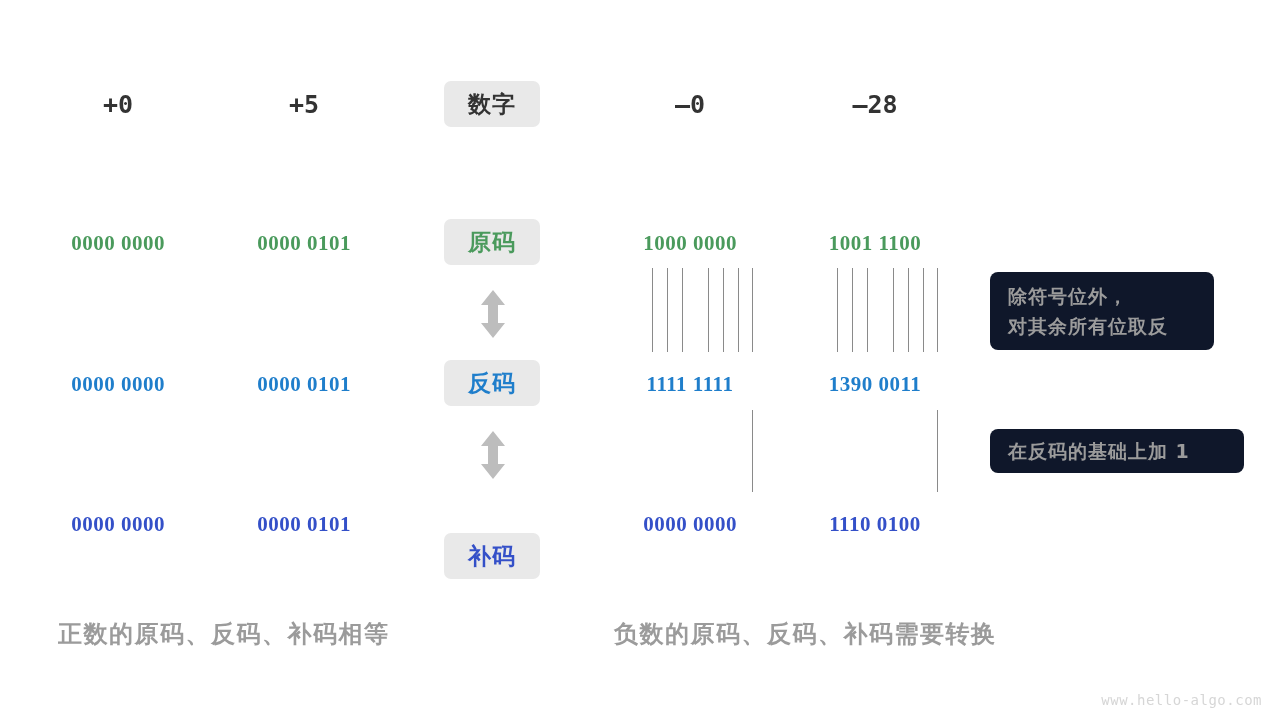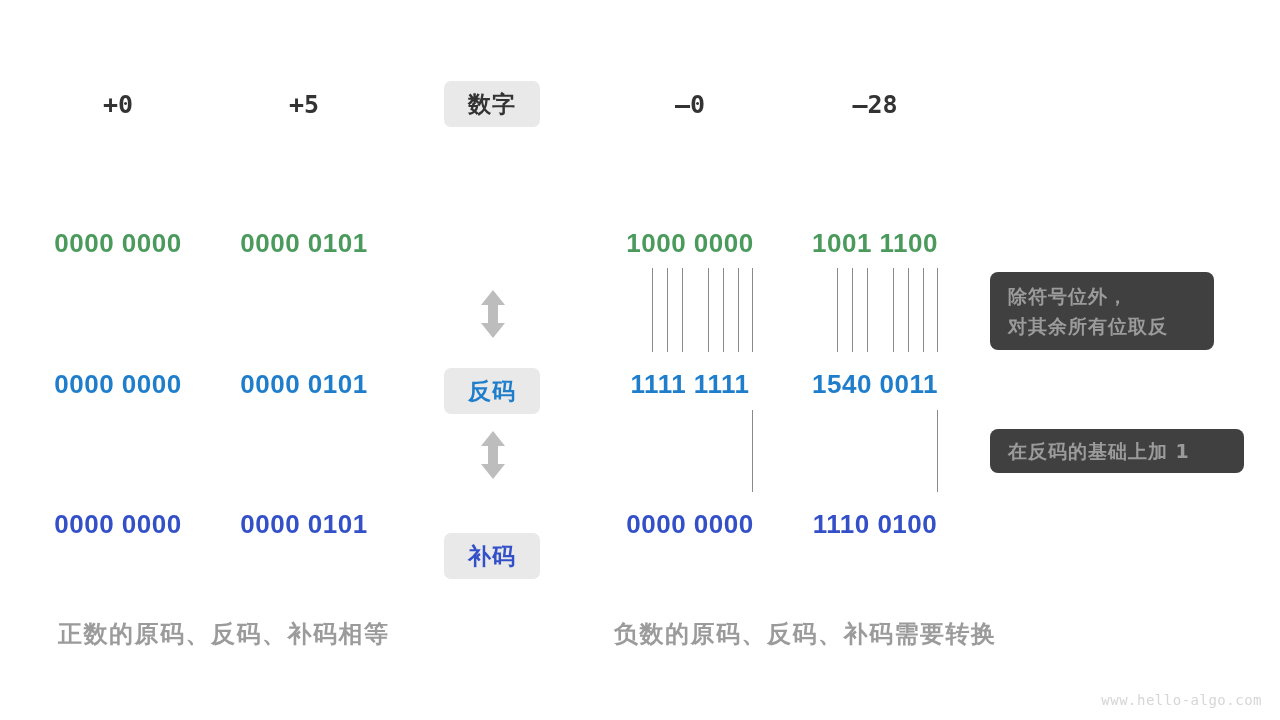--- a/index.html
+++ b/index.html
@@ -48,22 +48,22 @@
     height: 46px;
     left: 444px;
   }
   .pill-dark { color: #333333; }
   .pill-green { color: #4a9a5c; }
   .pill-blue  { color: #1f7ecb; }
   .pill-indigo{ color: #3450c8; }
 
   
   .bin {
-    font-family: Liberation Sans, sans-serif;
-    font-size: 26px;
+    font-family: Liberation Serif, serif;
+    font-size: 21px;
     font-weight: bold;
     letter-spacing: 0.5px;
     width: 200px;
   }
   .bin-green  { color: #4a9a5c; }
   .bin-blue   { color: #1f7ecb; }
   .bin-indigo { color: #3450c8; }
 
   
   .tick {
@@ -76,21 +76,21 @@
   .dbl-arrow {
     position: absolute;
     left: 478px;
     width: 30px;
     height: 52px;
   }
 
   
   .note {
     position: absolute;
-    background: #404040;
+    background: #0f172a;
     border-radius: 8px;
     color: #9b9b9b;
     font-size: 19px;
     font-weight: bold;
     line-height: 30px;
     letter-spacing: 1px;
     display: flex;
     flex-direction: column;
     justify-content: center;
     padding: 0 18px;
@@ -131,20 +131,21 @@
   <div class="cell pill pill-dark" style="top:81px;">数字</div>
 
   <div class="cell num-label" style="left:590px; top:84px; width:200px; height:40px;">–0</div>
 
   <div class="cell num-label" style="left:775px; top:84px; width:200px; height:40px;">–28</div>
 
   <div class="cell bin bin-green" style="left:18px; top:225px; height:36px;">0000 0000</div>
 
   <div class="cell bin bin-green" style="left:204px; top:225px; height:36px;">0000 0101</div>
 
+  <div class="cell pill pill-green" style="top:219px;">原码</div>
 
   <div class="cell bin bin-green" style="left:590px; top:225px; height:36px;">1000 0000</div>
 
   <div class="cell bin bin-green" style="left:775px; top:225px; height:36px;">1001 1100</div>
 
   <div class="tick" style="left:652px; top:268px; height:84px;"></div>
   <div class="tick" style="left:667px; top:268px; height:84px;"></div>
   <div class="tick" style="left:682px; top:268px; height:84px;"></div>
   <div class="tick" style="left:708px; top:268px; height:84px;"></div>
   <div class="tick" style="left:723px; top:268px; height:84px;"></div>
@@ -162,25 +163,25 @@
   <div class="dbl-arrow" style="top:288px;">
     <svg width="30" height="52" viewBox="0 0 30 52" xmlns="http://www.w3.org/2000/svg">
       <path d="M15 2 L27 17 L20 17 L20 35 L27 35 L15 50 L3 35 L10 35 L10 17 L3 17 Z" fill="#bdbdbd"></path>
     </svg>
   </div>
 
   <div class="cell bin bin-blue" style="left:18px; top:366px; height:36px;">0000 0000</div>
 
   <div class="cell bin bin-blue" style="left:204px; top:366px; height:36px;">0000 0101</div>
 
-  <div class="cell pill pill-blue" style="top:368px;">反码</div>
+  <div class="cell pill pill-blue" style="top:360px;">反码</div>
 
   <div class="cell bin bin-blue" style="left:590px; top:366px; height:36px;">1111 1111</div>
 
-  <div class="cell bin bin-blue" style="left:775px; top:366px; height:36px;">1540 0011</div>
+  <div class="cell bin bin-blue" style="left:775px; top:366px; height:36px;">1390 0011</div>
 
   <div class="tick" style="left:752px; top:410px; height:82px;"></div>
   <div class="tick" style="left:937px; top:410px; height:82px;"></div>
 
   <div class="dbl-arrow" style="top:429px;">
     <svg width="30" height="52" viewBox="0 0 30 52" xmlns="http://www.w3.org/2000/svg">
       <path d="M15 2 L27 17 L20 17 L20 35 L27 35 L15 50 L3 35 L10 35 L10 17 L3 17 Z" fill="#bdbdbd"></path>
     </svg>
   </div>
 

